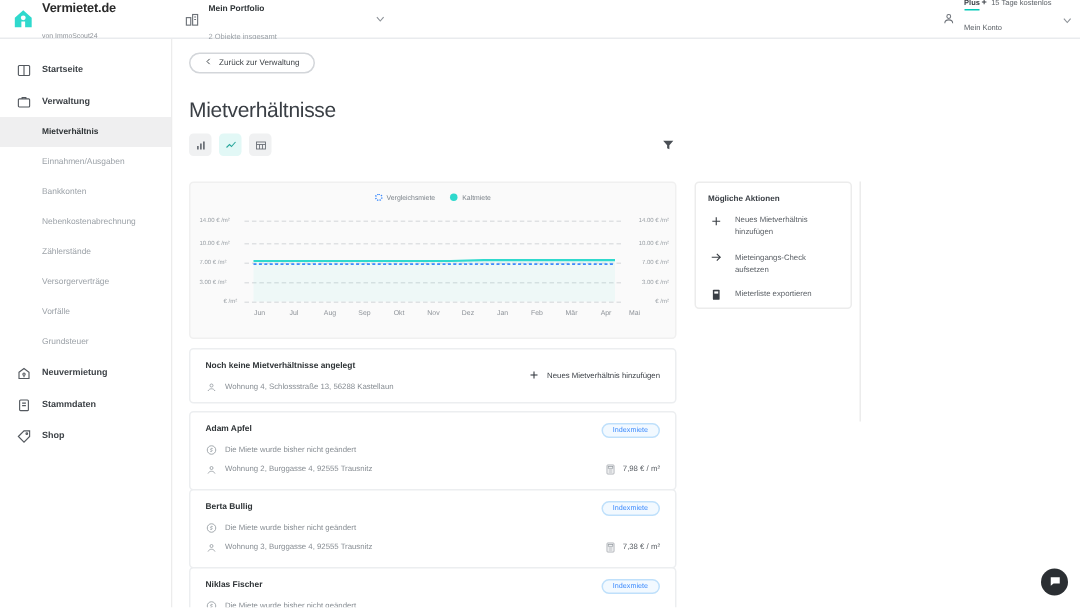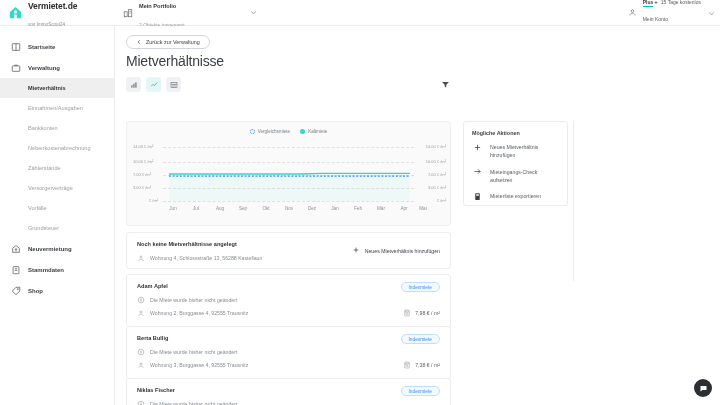--- a/index.html
+++ b/index.html
@@ -64,21 +64,21 @@
   }
   .nav-sub.active { background:#efeff0; color:#2f3437; font-weight:bold; }
 
   
   .main { position:absolute; top:26px; left:115px; width:605px; height:379px; background:#fff; overflow:hidden;}
   .back-btn {
     margin:9px 0 0 11px; display:inline-flex; align-items:center; gap:4px;
     border:1px solid #d3d6da; border-radius:11px; height:14px; padding:0 9px;
     font-size:5.4px; color:#3d4247; background:#fff; cursor:pointer;
   }
-  .page-title { margin:4px 0 0 11px; font-size:14px; color:#3a3f45; font-weight:normal; letter-spacing:-0.2px;}
+  .page-title { margin:16px 0 0 11px; font-size:14px; color:#3a3f45; font-weight:normal; letter-spacing:-0.2px;}
 
   .toolbar { margin:8px 0 0 11px; display:flex; align-items:center; width:325px; }
   .vbtn {
     width:15px; height:15px; border-radius:3px; background:#f0f1f2;
     display:flex; align-items:center; justify-content:center; margin-right:5px; cursor:pointer;
   }
   .vbtn.active { background:#e2f8f6; }
   .filter-btn { margin-left:auto; width:12px;height:12px; display:flex;align-items:center;justify-content:center; cursor:pointer;}
 
   

